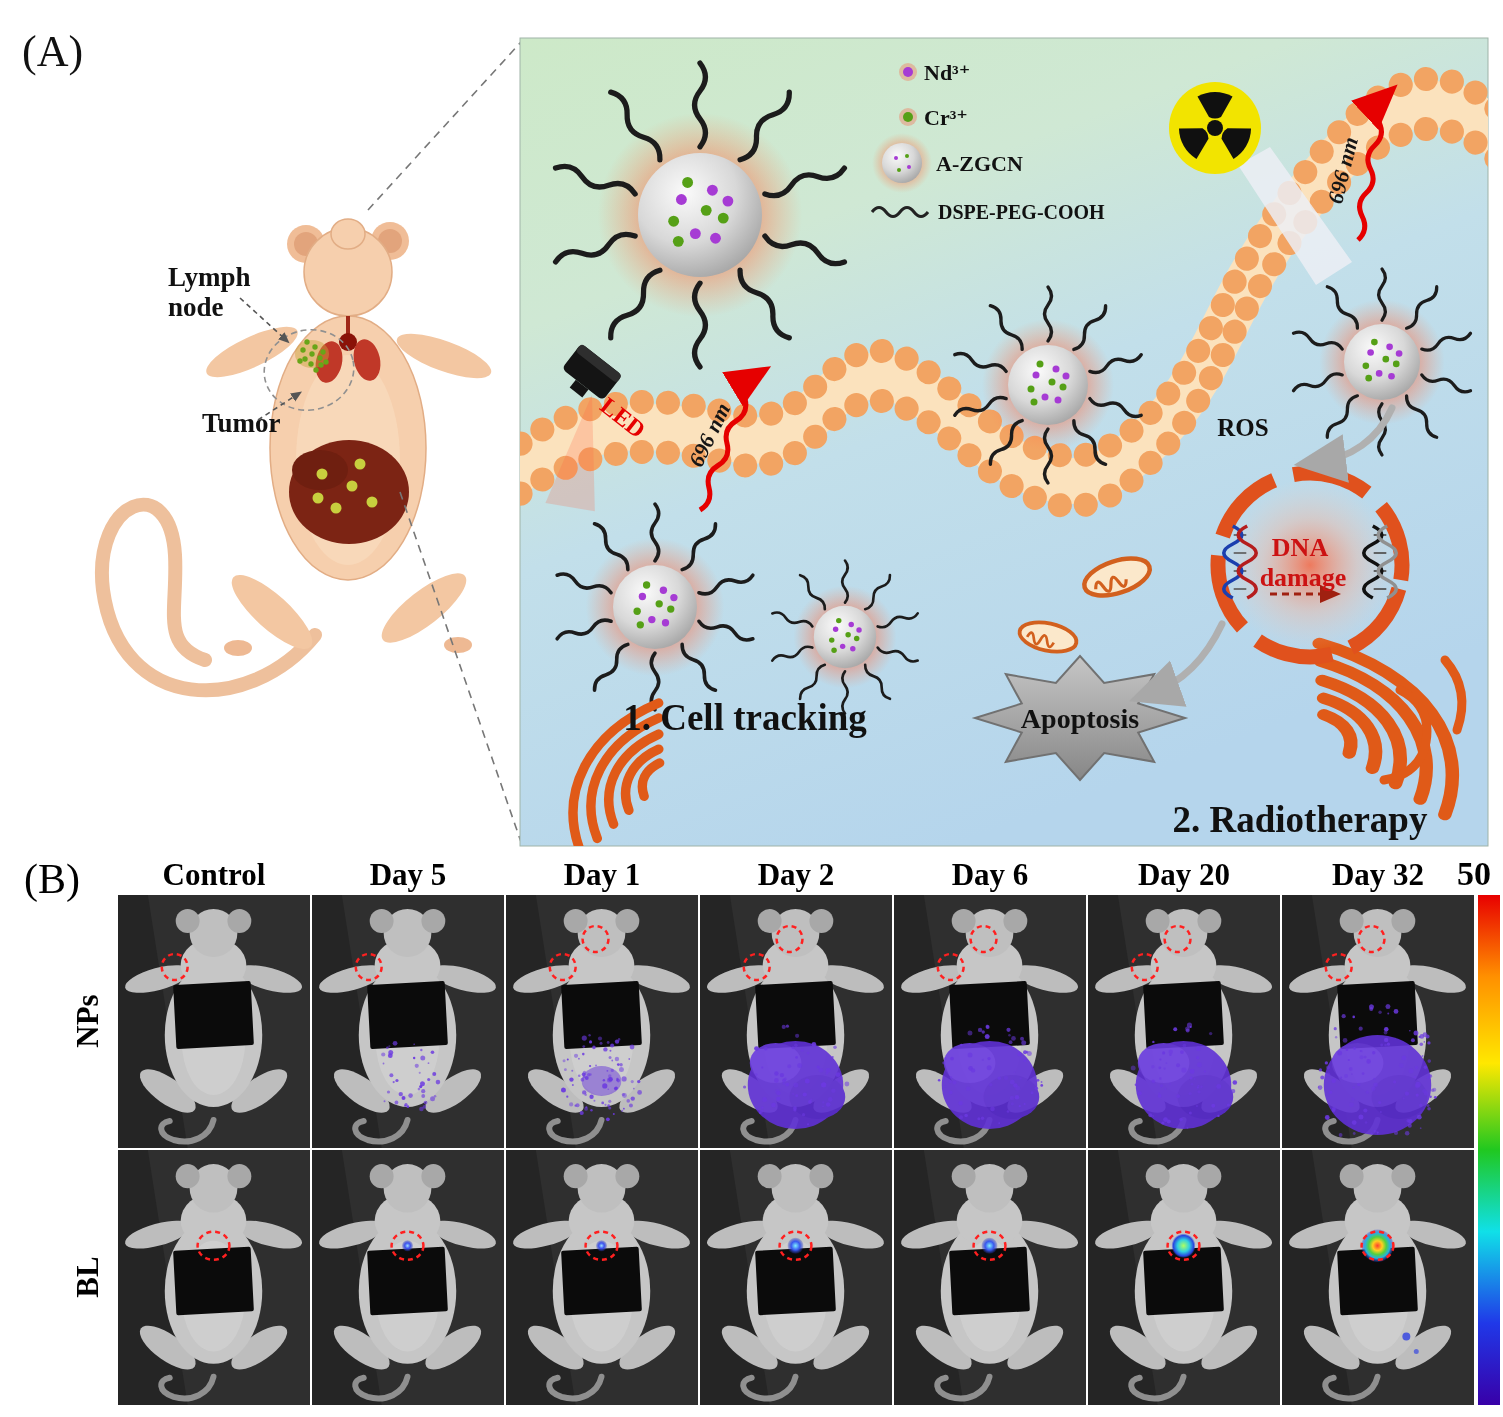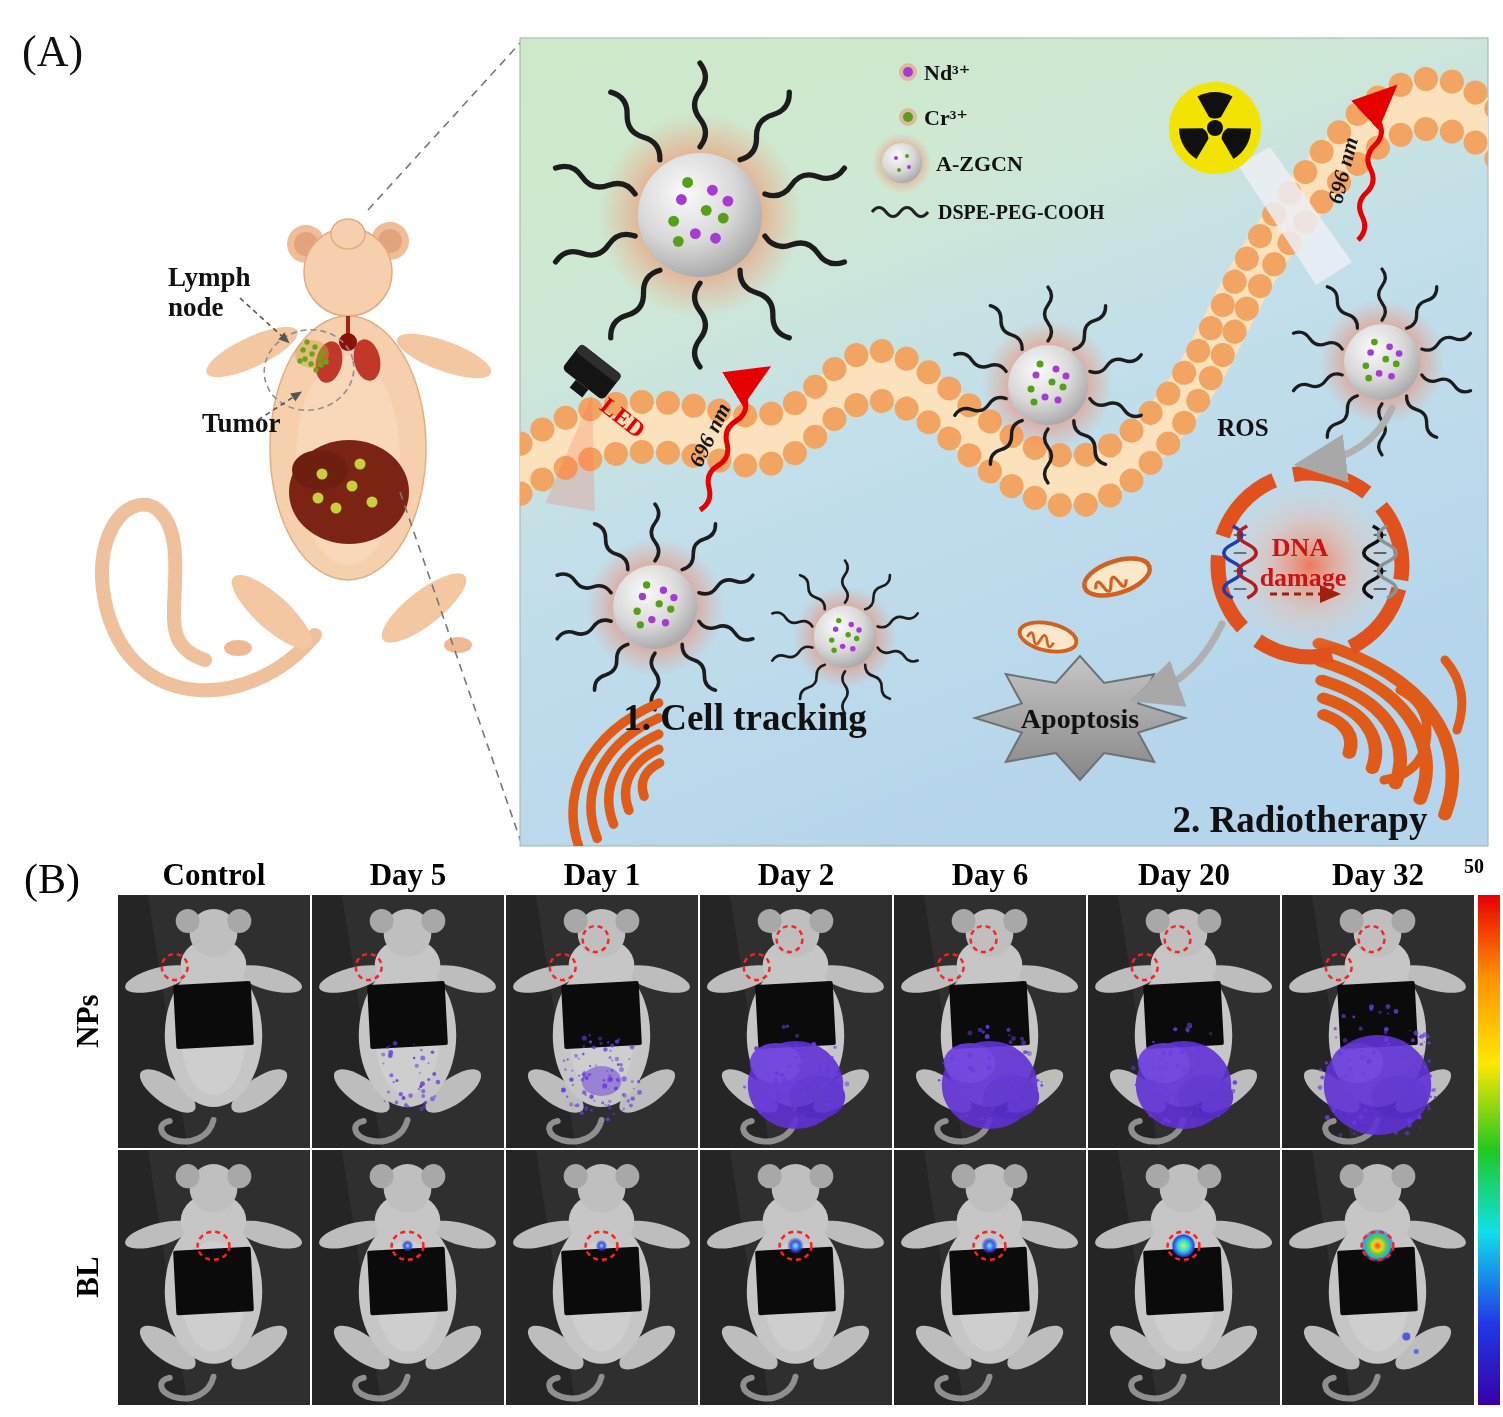--- a/index.html
+++ b/index.html
@@ -25,21 +25,21 @@
   .pb-h{text-align:center;font-weight:bold;font-size:31px;color:#000;}
   #mouse-grid{position:absolute;left:118px;top:40px;width:1356px;height:510px;
               display:grid;grid-template-columns:repeat(7,1fr);grid-template-rows:253px 255px;gap:2px;}
   .mouse-cell{overflow:hidden;line-height:0;}
   .mouse-cell svg{display:block;}
   .pb-rowlabel{position:absolute;left:62px;width:56px;height:40px;text-align:center;
                font-weight:bold;font-size:31px;transform:rotate(-90deg);}
   #rl0{top:146px;} #rl1{top:402px;}
   .pb-colorbar{position:absolute;left:1478px;top:40px;width:22px;height:510px;
      background:linear-gradient(to bottom,#e80000,#ff9000 16%,#ffe800 33%,#20c820 50%,#10e0e8 66%,#2038e8 84%,#3800a8 100%);}
-  .pb-cb-label{position:absolute;left:1446px;top:0px;width:56px;text-align:center;font-weight:bold;font-size:20px;}
+  .pb-cb-label{position:absolute;left:1446px;top:0px;width:56px;text-align:center;font-weight:bold;font-size:34px;}
 </style>
 </head>
 <body>
 
 <div id="fig">
 
 
 <svg viewBox="0 0 1503 855" width="1503" height="855">
   <defs>
     <linearGradient id="bgGrad" x1="0" y1="0" x2="0.45" y2="1">

